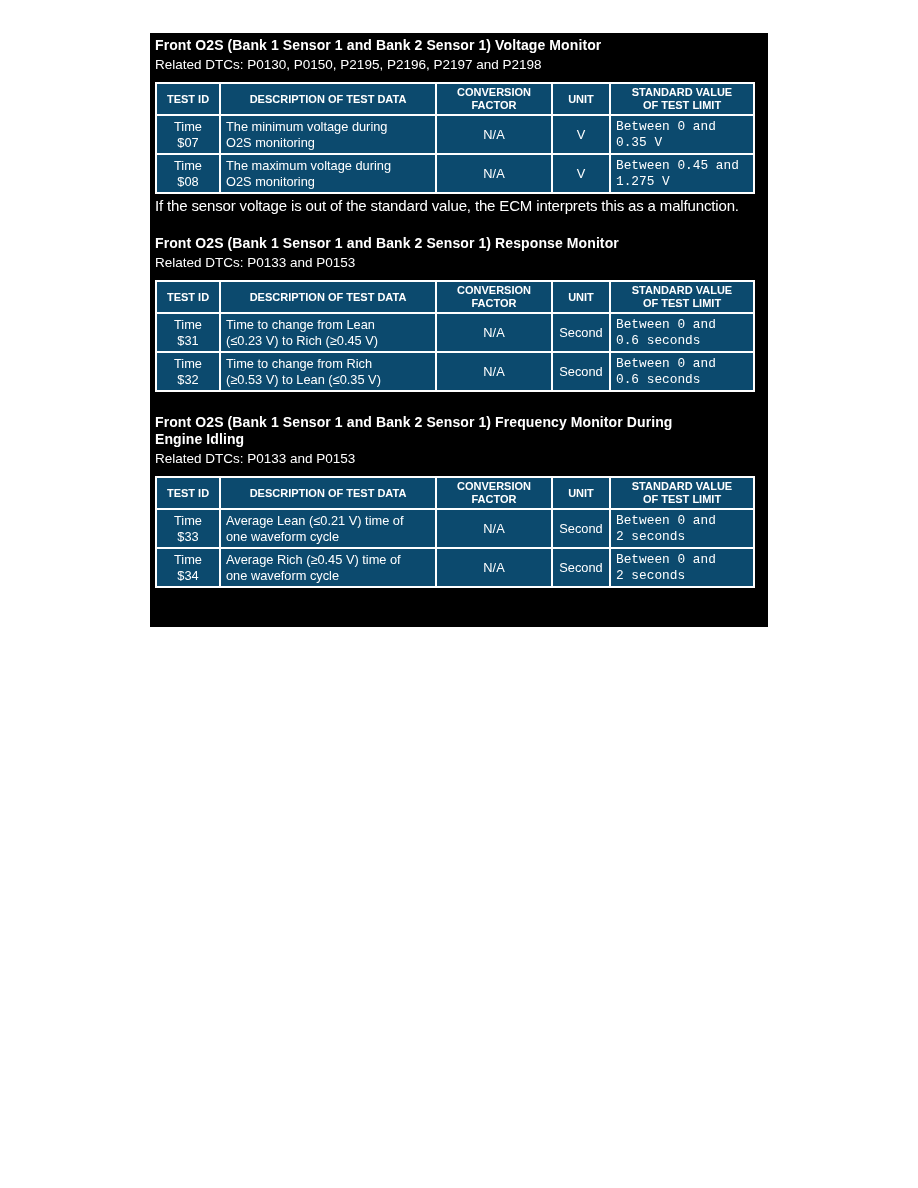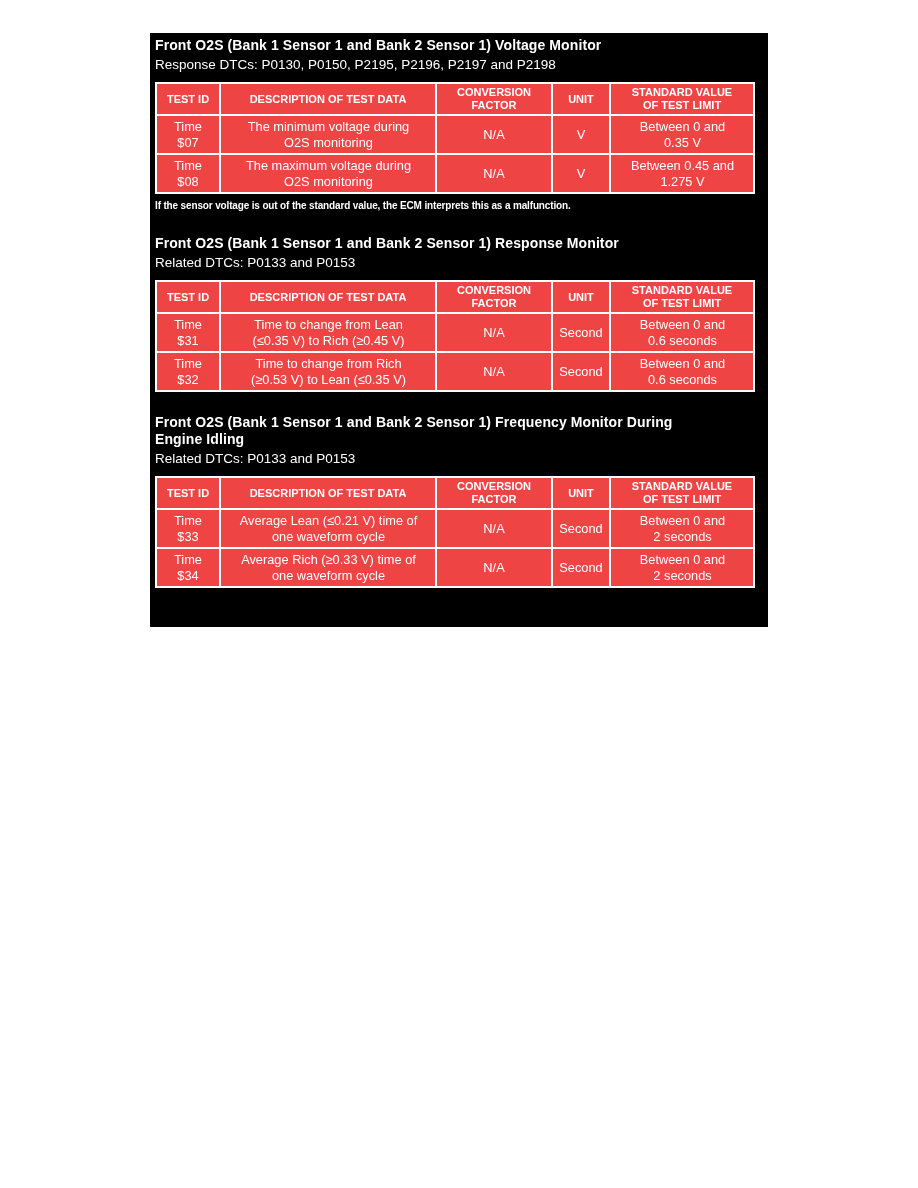--- a/index.html
+++ b/index.html
@@ -36,21 +36,21 @@
     margin: 3px 0 0 0;
     font-size: 13.5px;
     line-height: 16px;
     font-weight: normal;
   }
   table.tbl {
     border-collapse: collapse;
     table-layout: fixed;
     width: 598px;
     margin-top: 9px;
-    background: #ef4444;
+    background: #0c4a6e;
   }
   .tbl th, .tbl td {
     border: 2px solid #ffffff;
     overflow: hidden;
   }
   .tbl th {
     font-size: 11px;
     font-weight: bold;
     text-align: center;
     vertical-align: middle;
@@ -61,41 +61,40 @@
   }
   .tbl td {
     font-size: 12.8px;
     line-height: 15.5px;
     vertical-align: middle;
     padding: 3px 4px;
     height: 37px;
   }
   .pre { white-space: pre-line; }
   .c   { text-align: center; }
-  td.desc { text-align: center; padding-left: 5px; }
-  td.std  { text-align: center; padding-left: 5px; }
+  td.desc { text-align: left; padding-left: 5px; }
+  td.std  { text-align: left; padding-left: 5px; font-family: Liberation Mono, monospace; }
   .note {
     margin: 4px 0 0 0;
-    font-size: 10px;
+    font-size: 15px;
     line-height: 15px;
     letter-spacing: -0.15px;
     white-space: pre-line;
-    font-weight: bold;
   }
   .gap { margin-top: 22px; }
 </style>
 </head>
 <body>
 
 <div class="page">
   <div class="panel">
 
     <section>
       <h2 class="sec-title">Front O2S (Bank 1 Sensor 1 and Bank 2 Sensor 1) Voltage Monitor</h2>
-      <p class="dtc">Response DTCs: P0130, P0150, P2195, P2196, P2197 and P2198</p>
+      <p class="dtc">Related DTCs: P0130, P0150, P2195, P2196, P2197 and P2198</p>
       <table class="tbl">
         <colgroup>
           <col style="width:64px">
             <col style="width:216px">
             <col style="width:116px">
             <col style="width:58px">
             <col style="width:144px">
         </colgroup>
         <thead>
           <tr>
@@ -154,21 +153,21 @@
             <th>UNIT</th>
             <th>STANDARD VALUE
 OF TEST LIMIT</th>
           </tr>
         </thead>
         <tbody>
           <tr>
             <td class="c pre">Time
 $31</td>
             <td class="desc pre">Time to change from Lean
-(≤0.35 V) to Rich (≥0.45 V)</td>
+(≤0.23 V) to Rich (≥0.45 V)</td>
             <td class="c">N/A</td>
             <td class="c">Second</td>
             <td class="std pre">Between 0 and
 0.6 seconds</td>
           </tr>
           <tr>
             <td class="c pre">Time
 $32</td>
             <td class="desc pre">Time to change from Rich
 (≥0.53 V) to Lean (≤0.35 V)</td>
@@ -211,21 +210,21 @@
             <td class="desc pre">Average Lean (≤0.21 V) time of
 one waveform cycle</td>
             <td class="c">N/A</td>
             <td class="c">Second</td>
             <td class="std pre">Between 0 and
 2 seconds</td>
           </tr>
           <tr>
             <td class="c pre">Time
 $34</td>
-            <td class="desc pre">Average Rich (≥0.33 V) time of
+            <td class="desc pre">Average Rich (≥0.45 V) time of
 one waveform cycle</td>
             <td class="c">N/A</td>
             <td class="c">Second</td>
             <td class="std pre">Between 0 and
 2 seconds</td>
           </tr>
         </tbody>
       </table>
     </section>
 

